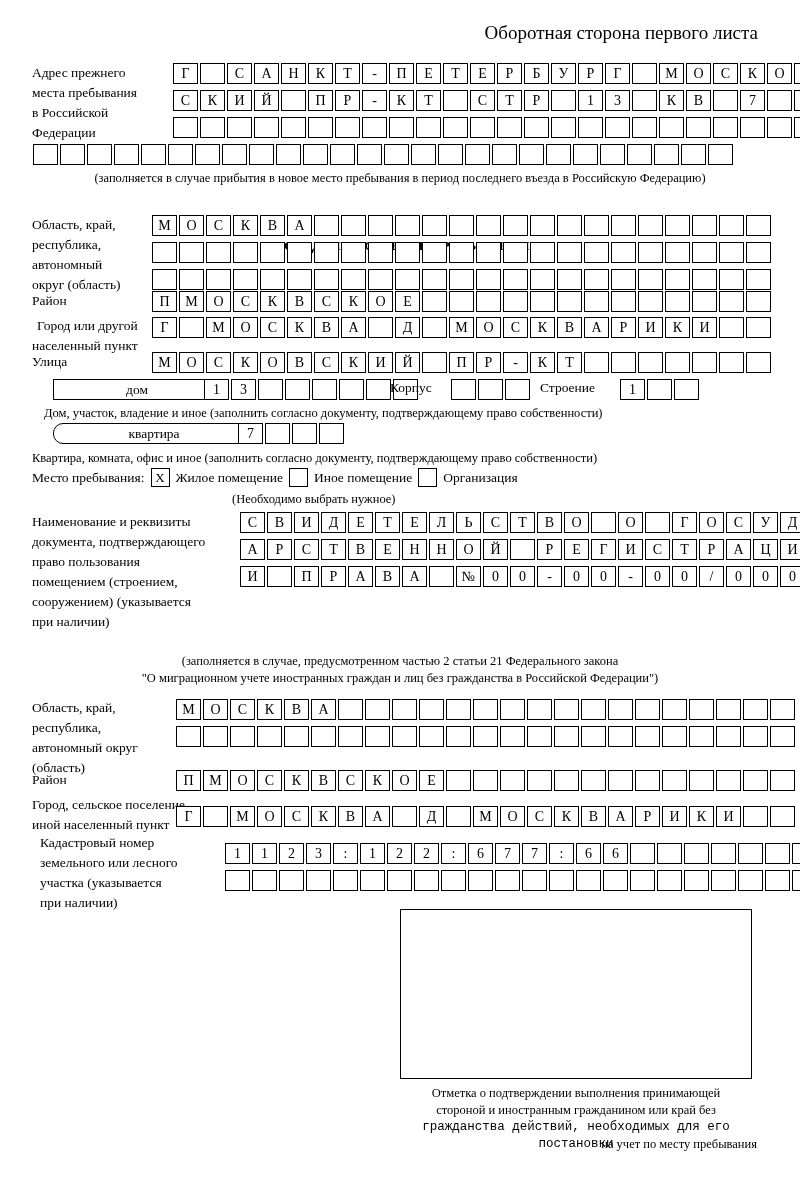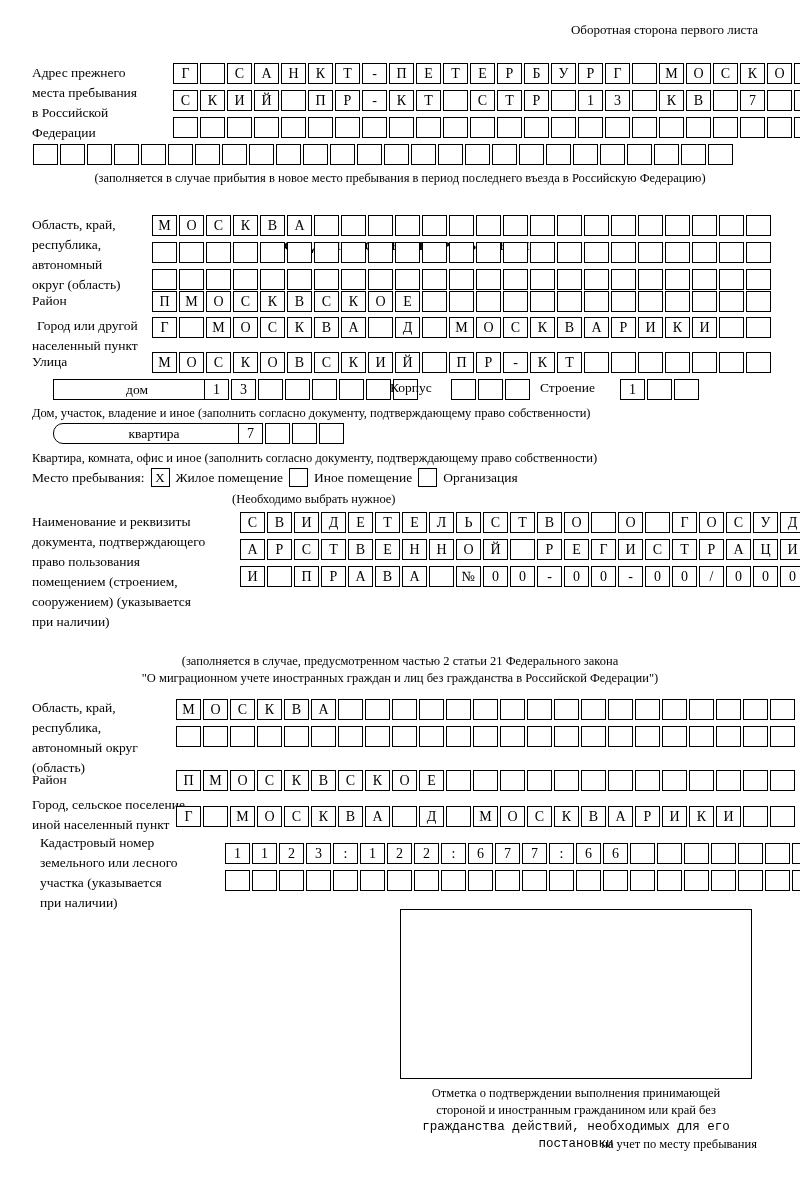--- a/index.html
+++ b/index.html
@@ -17,21 +17,21 @@
   }
   .page {
     position: relative;
     width: 800px;
     height: 1180px;
   }
   .hdr-right {
     position: absolute;
     right: 42px;
     top: 22px;
-    font-size: 13px;
+    font-size: 19px;
   }
   .lbl {
     position: absolute;
     font-size: 13.5px;
     line-height: 20px;
     white-space: pre-line;
   }
   .small { font-size: 12.5px; }
   .cells {
     position: absolute;
@@ -399,21 +399,21 @@
       <div class="cell empty"></div>
       <div class="cell empty"></div>
     </div>
   <div class="lbl" style="left:540px; top:378px;">Строение</div>
   <div class="cells" id="s2-stroenie" style="left:620px; top:379px;">
       <div class="cell">1</div>
       <div class="cell empty"></div>
       <div class="cell empty"></div>
     </div>
 
-  <div class="lbl small" style="left:32px; top:403px;">Дом, участок, владение и иное (заполнить согласно документу, подтверждающему право собственности)</div>
+  <div class="lbl small" style="left:44px; top:403px;">Дом, участок, владение и иное (заполнить согласно документу, подтверждающему право собственности)</div>
 
   <div class="wide-label-box" style="left:33px; top:423px; width:202px;border-radius:10px;">квартира</div>
   <div class="cells" id="s2-flat" style="left:238px; top:423px;">
       <div class="cell">7</div>
       <div class="cell empty"></div>
       <div class="cell empty"></div>
       <div class="cell empty"></div>
     </div>
   <div class="lbl small" style="left:32px; top:448px;">Квартира, комната, офис и иное (заполнить согласно документу, подтверждающему право собственности)</div>
 

